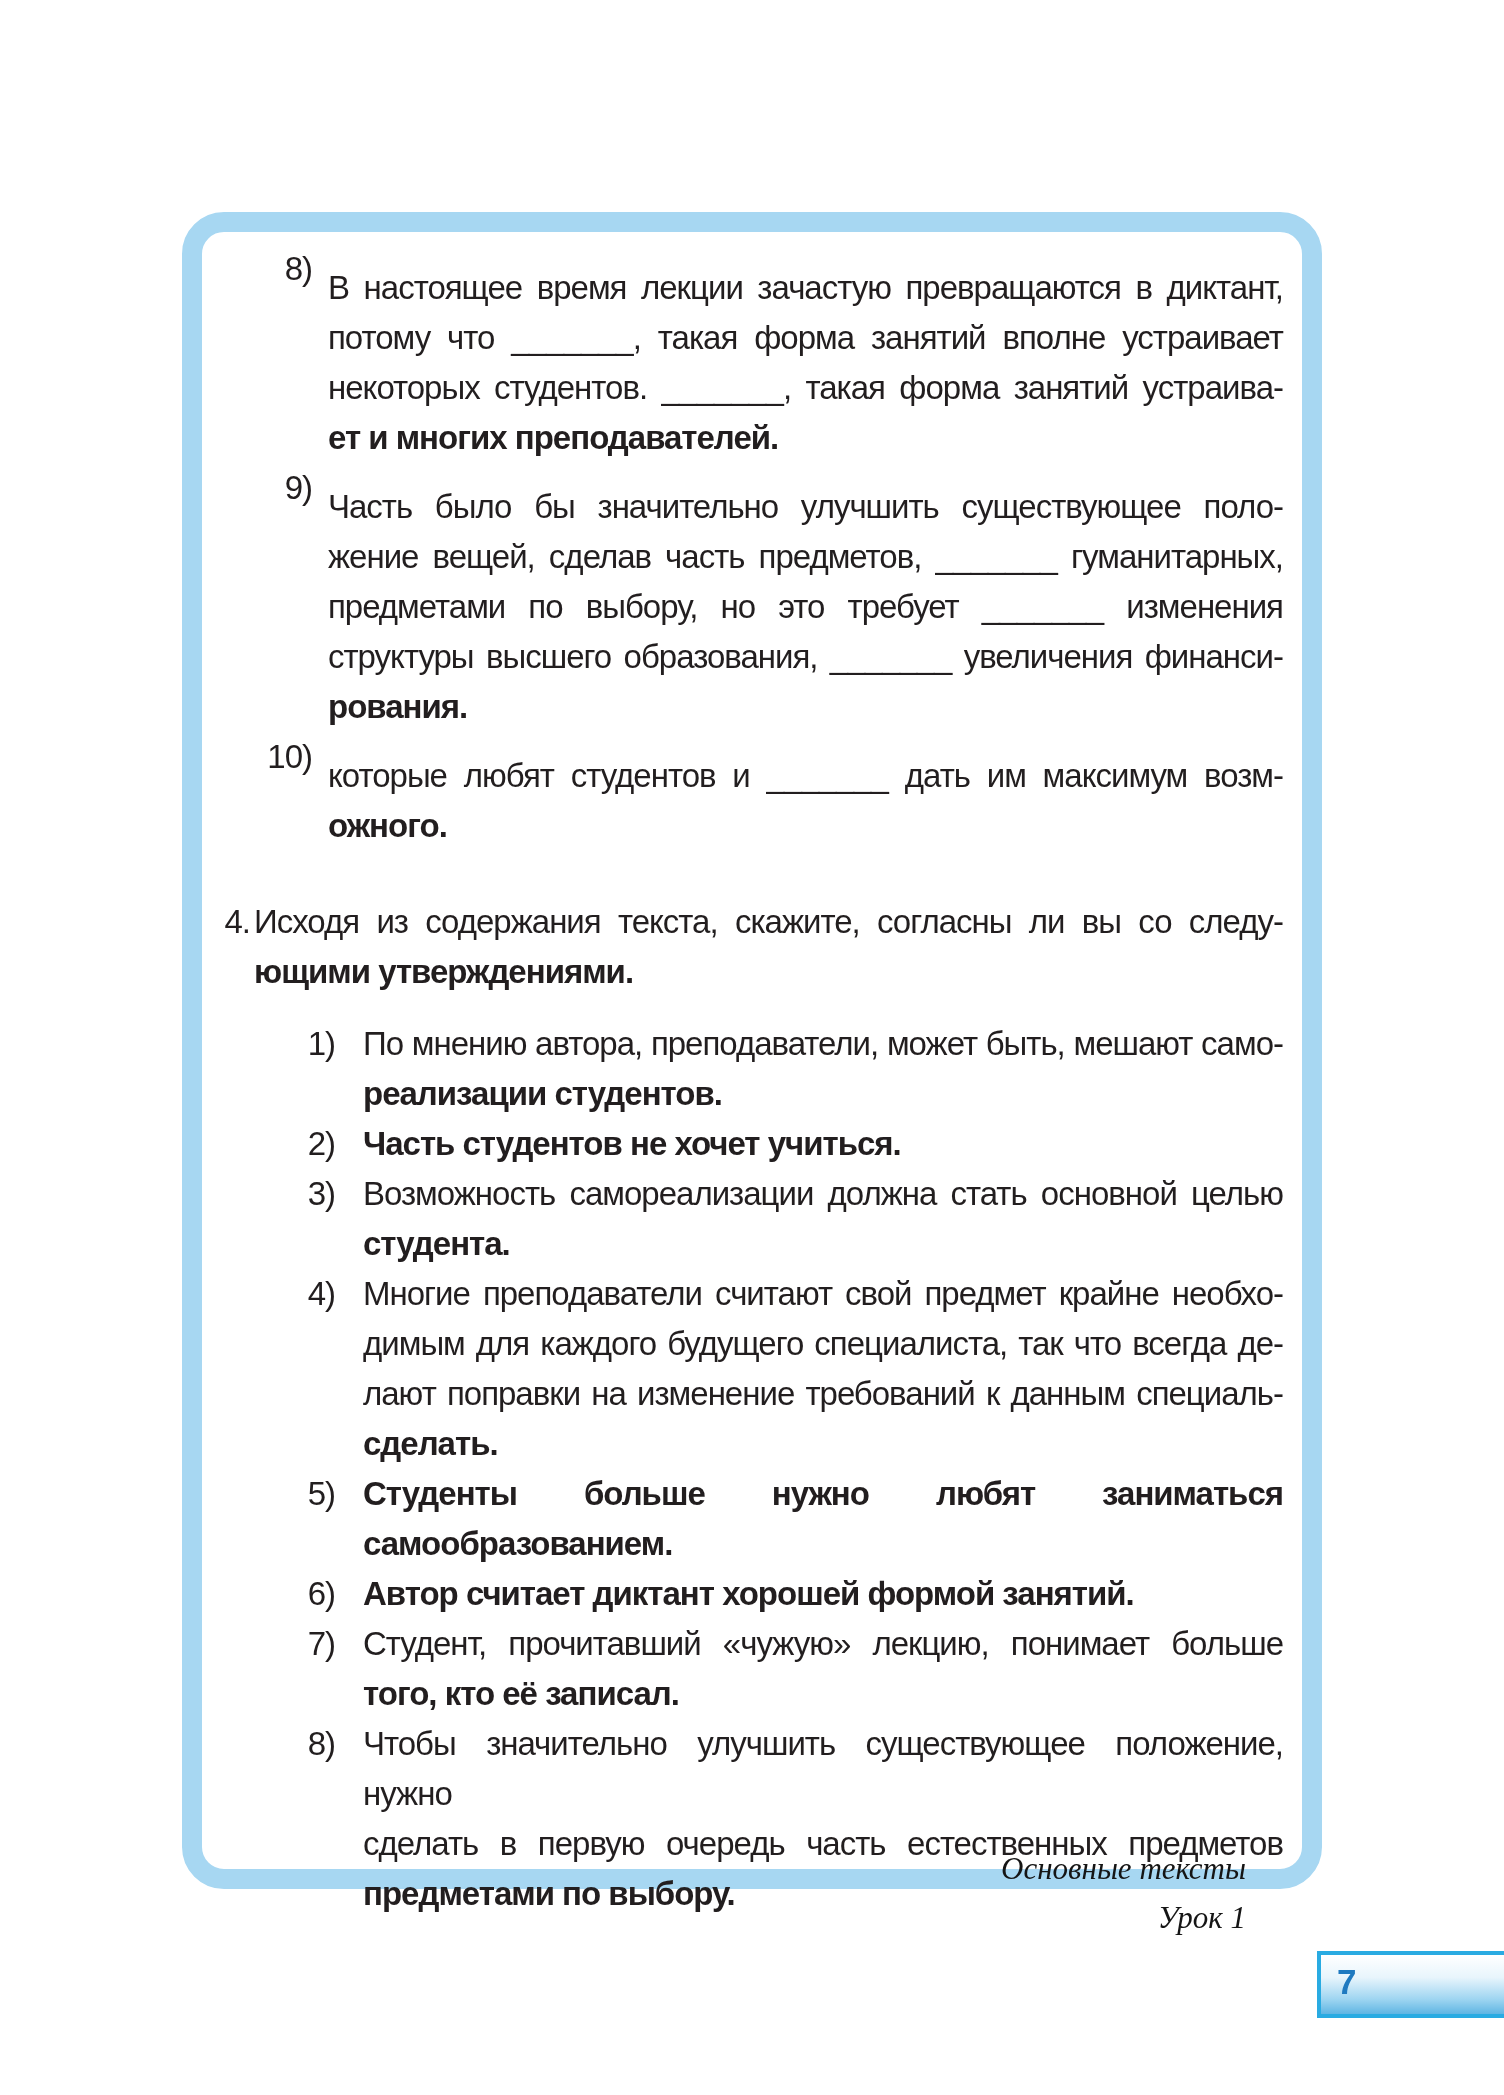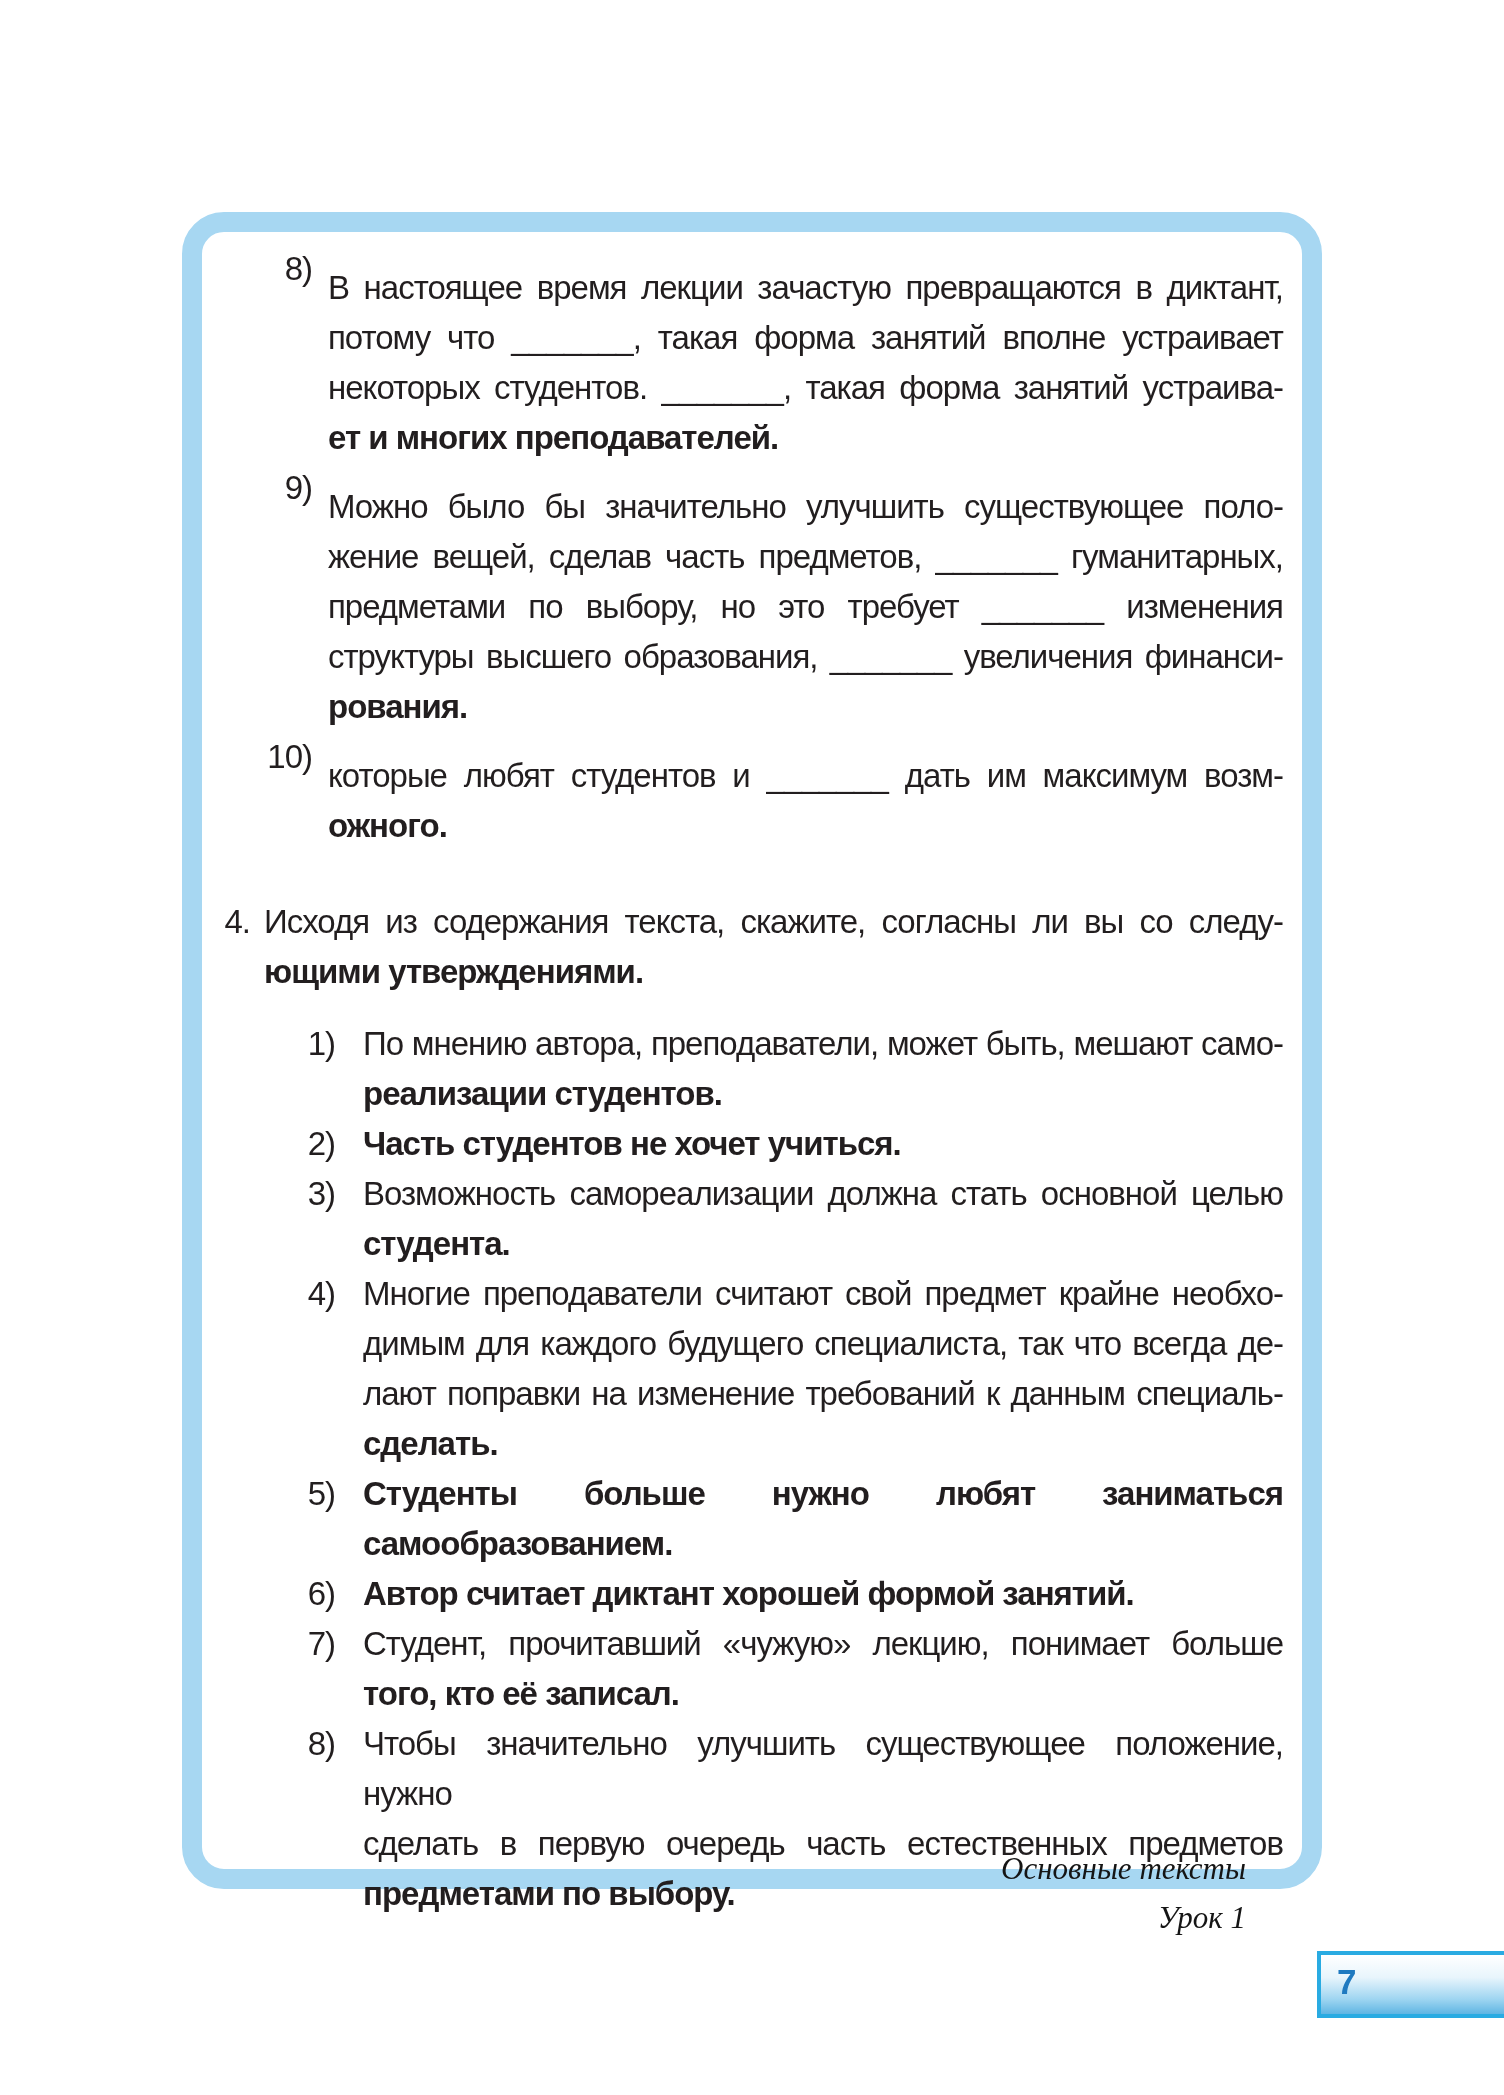--- a/index.html
+++ b/index.html
@@ -28,21 +28,21 @@
   }
   .item{display:flex;}
   .num{flex:none;text-align:right;white-space:nowrap;}
   .items .num{width:110px;}
   .items .txt{margin-left:16px;margin-top:19px;}
   .txt{flex:1;min-width:0;}
   .line{text-align:justify;text-align-last:justify;}
   .line.last{text-align-last:left;font-weight:bold;}
   .section{margin:46px 0 22px 0;}
   .section .num{width:48px;}
-  .section .txt{margin-left:14px;}
+  .section .txt{margin-left:4px;}
   .statements .num{width:133px;}
   .statements .txt{margin-left:28px;}
   .footer-titles{
     position:absolute;
     top:1844px;right:258px;
     text-align:right;
     font-family:"Liberation Serif",serif;
     font-style:italic;
     font-size:31px;
     line-height:49px;
@@ -84,21 +84,21 @@
             <div class="txt">
               <div class="line">В настоящее время лекции зачастую превращаются в диктант,</div>
               <div class="line">потому что _______, такая форма занятий вполне устраивает</div>
               <div class="line">некоторых студентов. _______, такая форма занятий устраива-</div>
               <div class="line last">ет и многих преподавателей.</div>
             </div>
           </div>
           <div class="item">
             <div class="num">9)</div>
             <div class="txt">
-              <div class="line">Можно было бы значительно улучшить существующее поло-</div>
+              <div class="line">Часть было бы значительно улучшить существующее поло-</div>
               <div class="line">жение вещей, сделав часть предметов, _______ гуманитарных,</div>
               <div class="line">предметами по выбору, но это требует _______ изменения</div>
               <div class="line">структуры высшего образования, _______ увеличения финанси-</div>
               <div class="line last">рования.</div>
             </div>
           </div>
           <div class="item">
             <div class="num">10)</div>
             <div class="txt">
               <div class="line">которые любят студентов и _______ дать им максимум возм-</div>

